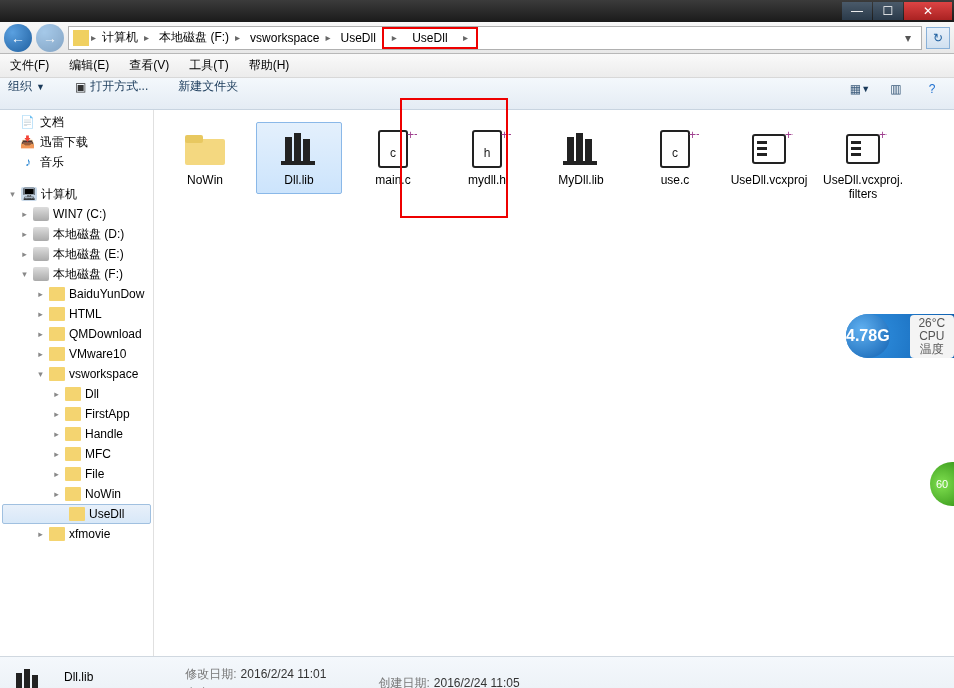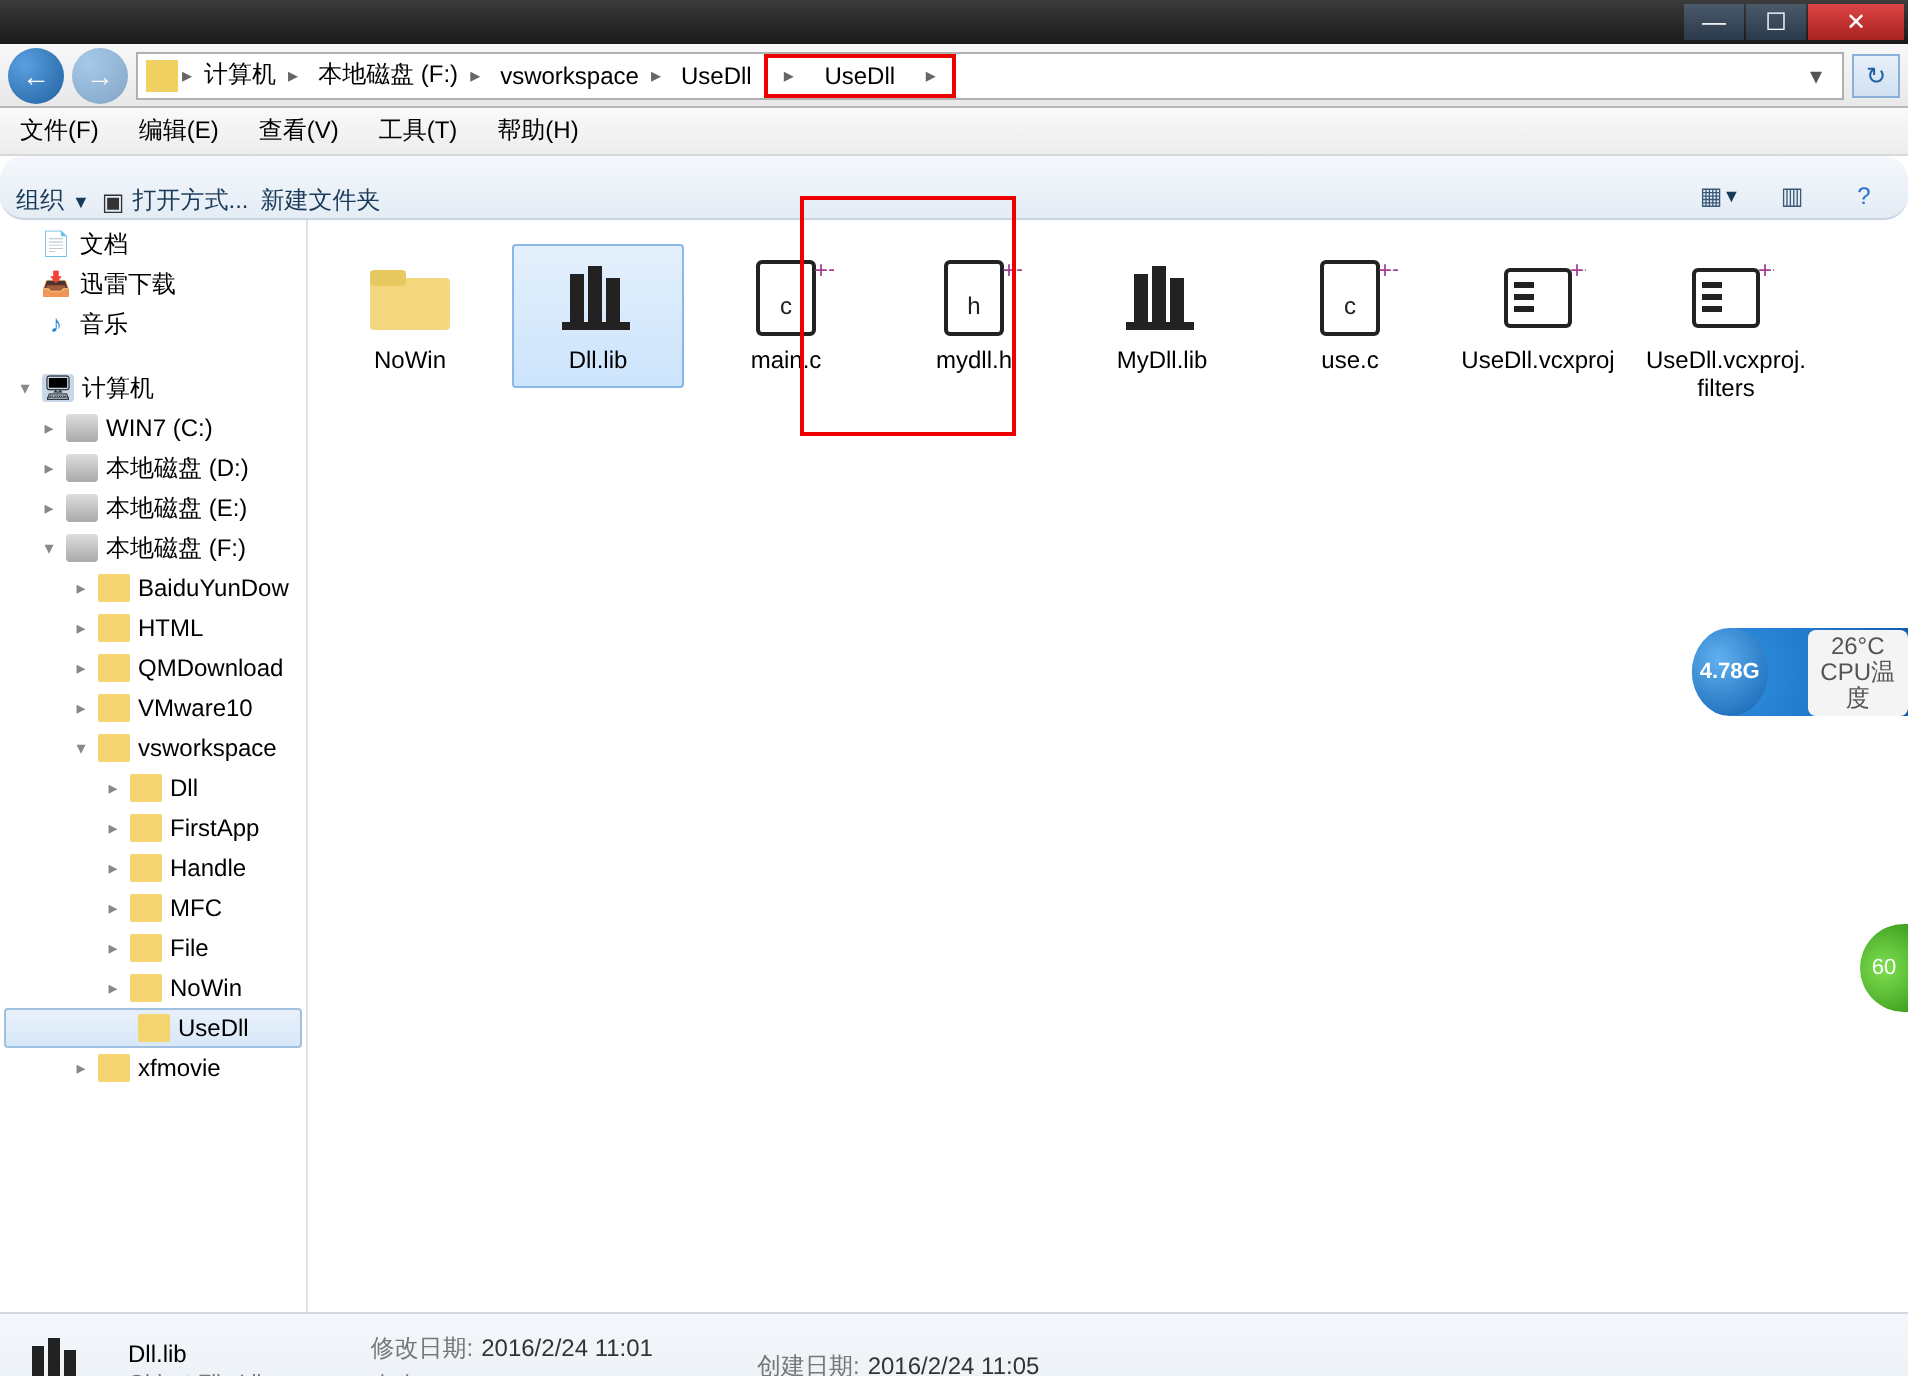--- a/index.html
+++ b/index.html
@@ -19,21 +19,21 @@
 .bc-seg { padding: 0 4px; display: flex; align-items: center; gap: 6px; }
 .bc-arrow { color: #666; font-size: 10px; }
 .bc-highlight { border: 2px solid #e00; padding: 2px 4px; margin: -2px 0; }
 .bc-drop { width: 18px; text-align: center; color: #555; }
 .refresh-btn { width: 24px; height: 22px; border: 1px solid #88b0d8; background: linear-gradient(#e8f0fa, #d0e0f0); display: flex; align-items: center; justify-content: center; color: #2060a0; }
 .searchbox { width: 204px; height: 24px; background: #fff; border: 1px solid #b0b0b0; padding: 0 6px; color: #999; display: flex; align-items: center; font-style: italic; }
 
 .menubar { height: 24px; background: linear-gradient(#fafafa, #ececec); border-bottom: 1px solid #d8d8d8; display: flex; align-items: center; padding: 0 6px; gap: 12px; }
 .menu-item { padding: 4px 4px; }
 
-.toolbar { height: 32px; background: linear-gradient(#f4f8fc, #e4ecf4); border-bottom: 1px solid #c8d4e0; display: flex; align-items: flex-end; padding: 0 8px; gap: 6px; border-radius: 12px; }
+.toolbar { height: 32px; background: linear-gradient(#f4f8fc, #e4ecf4); border-bottom: 1px solid #c8d4e0; display: flex; align-items: flex-start; padding: 0 8px; gap: 30px; }
 .tb-item { display: flex; align-items: center; gap: 4px; color: #1a3a5a; }
 .tb-drop { color: #1a3a5a; font-size: 9px; }
 .tb-right { margin-left: auto; display: flex; gap: 8px; align-items: center; }
 .tb-iconbtn { width: 28px; height: 22px; display: flex; align-items: center; justify-content: center; color: #3a5a7a; }
 
 .main { display: flex; height: 546px; }
 .sidebar { width: 154px; background: #fff; border-right: 1px solid #e0e0e0; overflow: hidden; padding-top: 2px; }
 .tree-item { height: 20px; display: flex; align-items: center; gap: 4px; padding-left: 8px; white-space: nowrap; }
 .tree-item.l1 { padding-left: 20px; }
 .tree-item.l2 { padding-left: 36px; }
@@ -51,21 +51,21 @@
 .content { flex: 1; background: #fff; position: relative; padding: 12px 8px; }
 .items { display: flex; flex-wrap: wrap; gap: 4px 8px; align-items: flex-start; }
 .file-item { width: 86px; padding: 6px 2px; text-align: center; border: 1px solid transparent; border-radius: 2px; }
 .file-item.sel { background: linear-gradient(#e4f0fc, #cce4fc); border-color: #8ab8e8; }
 .file-icon { width: 48px; height: 40px; margin: 0 auto 4px; display: flex; align-items: center; justify-content: center; position: relative; }
 .file-label { line-height: 14px; word-break: break-word; }
 .red-box { position: absolute; left: 246px; top: -12px; width: 108px; height: 120px; border: 2px solid #e00; z-index: 5; pointer-events: none; }
 
 .widget { position: absolute; right: 0; border-radius: 24px 0 0 24px; height: 44px; display: flex; align-items: center; }
 .widget.blue { top: 204px; width: 108px; background: radial-gradient(circle at 20% 50%, #3090e0, #1060b0); }
-.widget.blue .ball { width: 44px; height: 44px; border-radius: 50%; background: radial-gradient(circle at 35% 35%, #60b0f0, #1060b0); color: #fff; display: flex; align-items: center; justify-content: center; font-size: 11px; font-weight: bold; text-align: center; }
+.widget.blue .ball { width: 44px; height: 44px; border-radius: 50%; background: radial-gradient(circle at 35% 35%, #60b0f0, #1060b0); color: #fff; display: flex; align-items: center; justify-content: center; font-size: 16px; font-weight: bold; text-align: center; }
 .widget.blue .temp { background: #f4f4f4; border-radius: 4px; padding: 2px 4px; margin-left: 20px; font-size: 11px; text-align: center; line-height: 13px; color: #555; }
 .widget.green { top: 352px; width: 24px; height: 44px; background: radial-gradient(circle at 50% 50%, #80e050, #40a020); border-radius: 22px 0 0 22px; color: #fff; display: flex; align-items: center; justify-content: center; font-size: 11px; }
 
 .statusbar { height: 54px; background: linear-gradient(#f4f8fc, #e8eef4); border-top: 1px solid #d0d8e0; display: flex; align-items: center; padding: 4px 10px; gap: 12px; }
 .sb-icon { width: 42px; height: 38px; display: flex; align-items: center; justify-content: center; }
 .sb-info { display: flex; flex-direction: column; gap: 2px; }
 .sb-name { color: #000; }
 .sb-type { color: #777; font-size: 11px; }
 .sb-meta { display: flex; flex-direction: column; gap: 2px; color: #333; }
 .sb-meta .lbl { color: #777; margin-right: 4px; }

